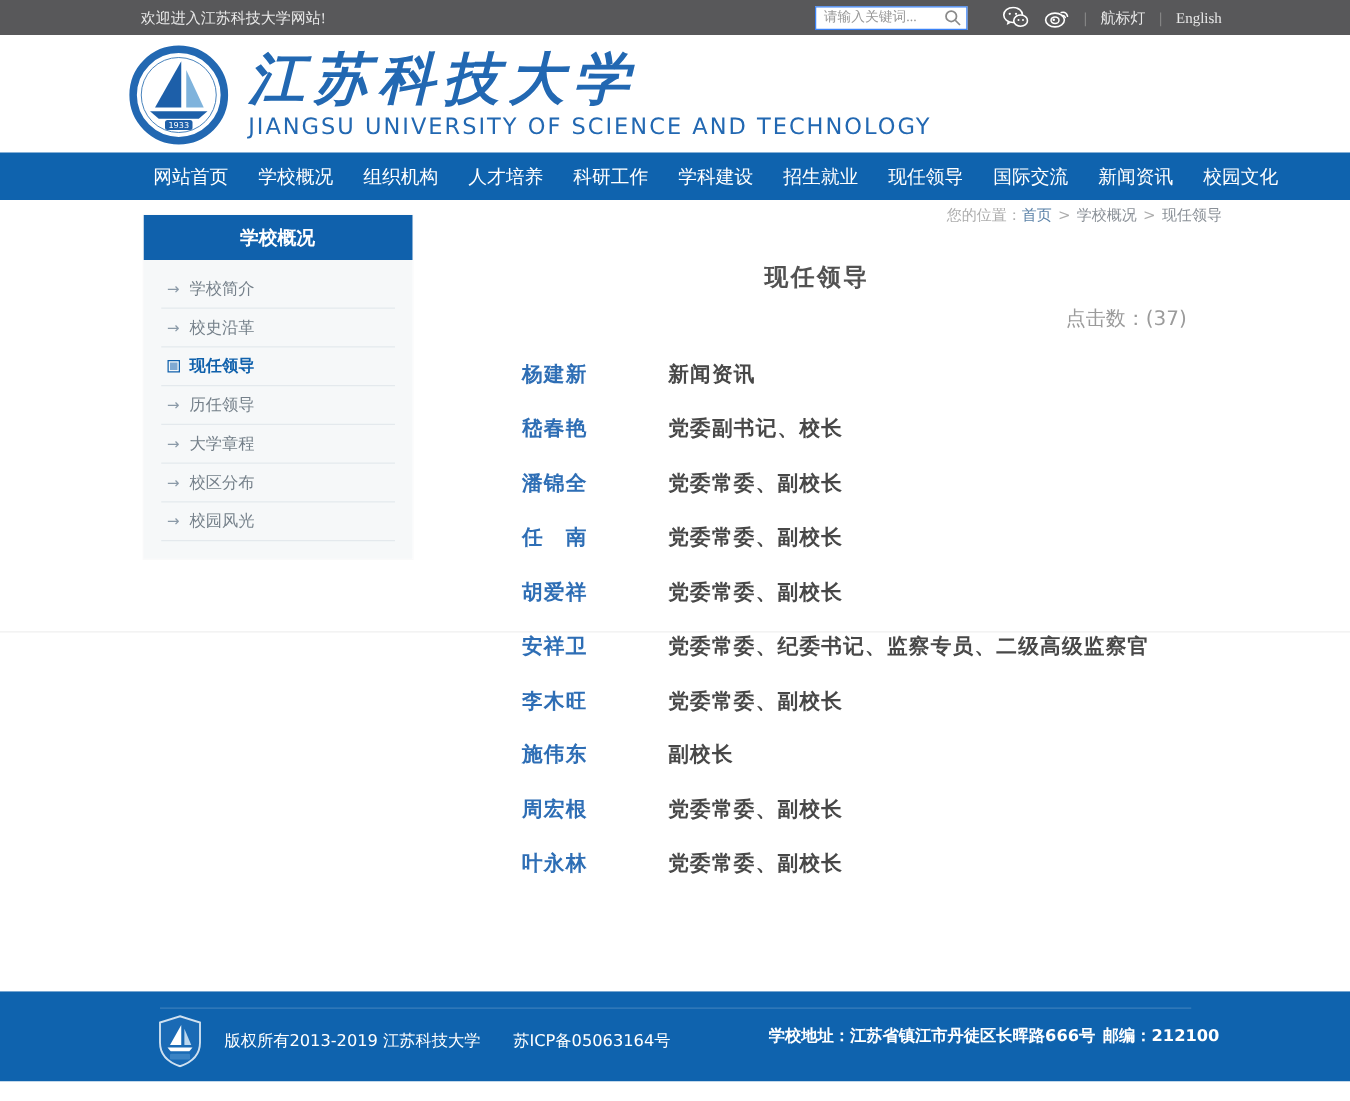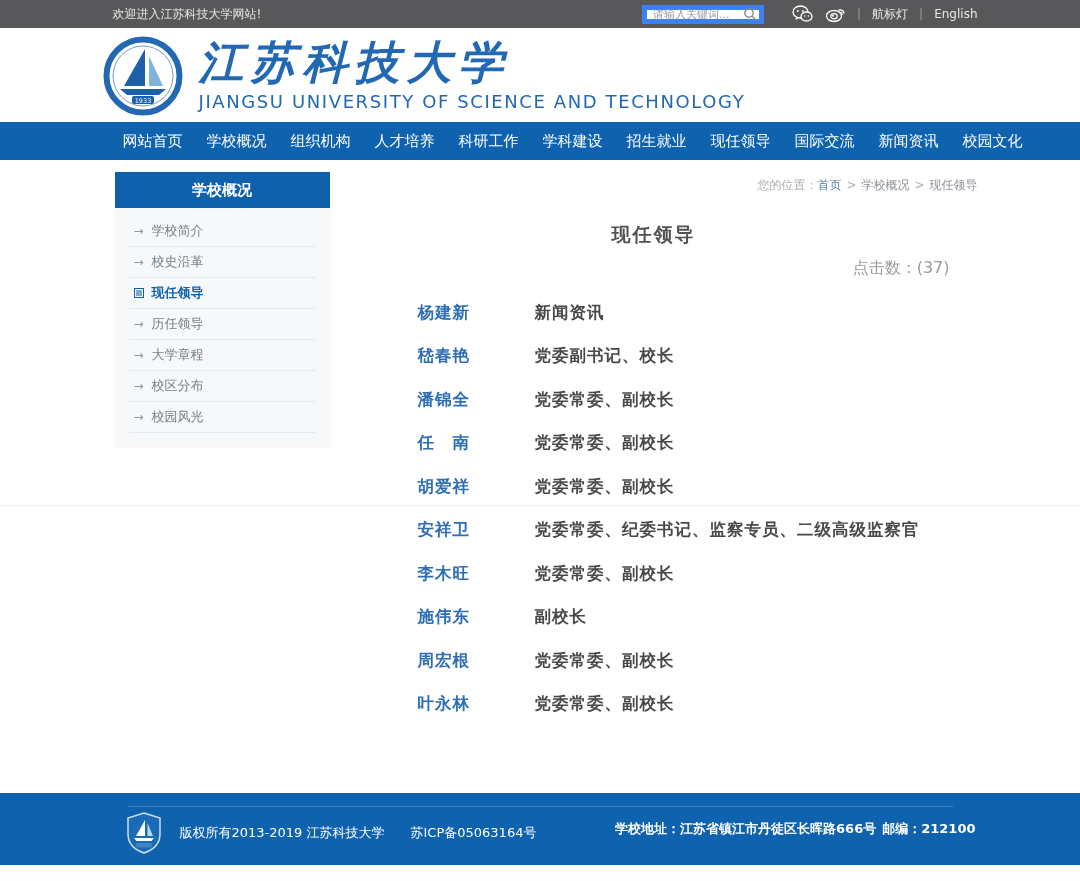--- a/index.html
+++ b/index.html
@@ -1,25 +1,25 @@
 <!DOCTYPE html>
 <html><head>
 <meta charset="utf-8">
 <style>
   * { box-sizing: border-box; margin: 0; padding: 0; }
   html, body { width: 1080px; height: 881px; overflow: hidden; background: #fff;
     font-family: "DejaVu Sans", "Liberation Sans", sans-serif; }
 
   
-  .topbar { height: 28px; background: #58585a; display: flex; align-items: center; }
+  .topbar { height: 28px; background: #58585a; display: flex; align-items: center; font-family: Liberation Serif, serif; }
   .container { width: 875px; margin: 0 auto; position: relative; }
   .topbar .container { display: flex; align-items: center; justify-content: space-between; }
   .welcome { color: #e8e8e8; font-size: 12px; padding-left: 10px; }
   .top-right { display: flex; align-items: center; gap: 11px; }
-  .searchbox { background: #fff; border: 5px solid #3b82f6; height: 19px; width: 122px;
+  .searchbox { background: #fff; border: 1px solid #3b82f6; height: 19px; width: 122px;
     display: flex; align-items: center; padding: 0 4px 0 6px; margin-right: 16px; }
   .searchbox input { border: none; outline: none; flex: 1; font-size: 11px; color: #444;
     background: transparent; width: 90px; font-family: inherit; }
   .searchbox input::placeholder { color: #999; }
   .search-icon svg { display: block; }
   .round-icon { width: 22px; height: 22px; display: flex; align-items: center; justify-content: center; cursor: pointer; }
   .top-divider { color: #9c9c9c; font-size: 12px; }
   .top-link { color: #e8e8e8; font-size: 12px; text-decoration: none; cursor: pointer; }
 
   
@@ -46,21 +46,21 @@
     display: flex; align-items: center; justify-content: center; }
   .side-menu { background: #f6f8f9; padding: 8px 14px 14px 14px; }
   .side-item { height: 31px; display: flex; align-items: center; gap: 8px; padding-left: 5px;
     border-bottom: 1px solid #e4e9ed; font-size: 13px; color: #75808a; cursor: pointer; }
   .side-item .arrow { color: #8b9aa8; font-size: 12px; }
   .side-item.active { color: #1061ac; font-weight: bold; }
   .sq-icon { width: 10px; height: 10px; border: 1px solid #1061ac; position: relative; display: inline-block; }
   .sq-icon::after { content: ""; position: absolute; inset: 1px; background: #7fa9d2; }
 
   .main { margin-left: 227px; }
-  .breadcrumb { text-align: right; padding-top: 17px; font-size: 12px; color: #adadad; }
+  .breadcrumb { text-align: right; padding-top: 4px; font-size: 12px; color: #adadad; }
   .bc-link { color: #8a9097; text-decoration: none; cursor: pointer; }
   .bc-link.home { color: #5b82a8; }
   .bc-sep { color: #adadad; margin: 0 5px; }
   .page-title { text-align: center; font-size: 19px; font-weight: bold; color: #525252;
     margin-top: 28px; letter-spacing: 2px; }
   .hits { text-align: right; font-size: 16px; color: #9b9b9b; margin-top: 10px; padding-right: 28px; }
   .leaders { margin-top: 12px; }
   .leader-row { height: 43.5px; display: flex; align-items: center; }
   .leader-name { width: 117px; margin-left: 88px; color: #2e6eb5; font-weight: bold;
     font-size: 16.5px; letter-spacing: 1px; cursor: pointer; }

